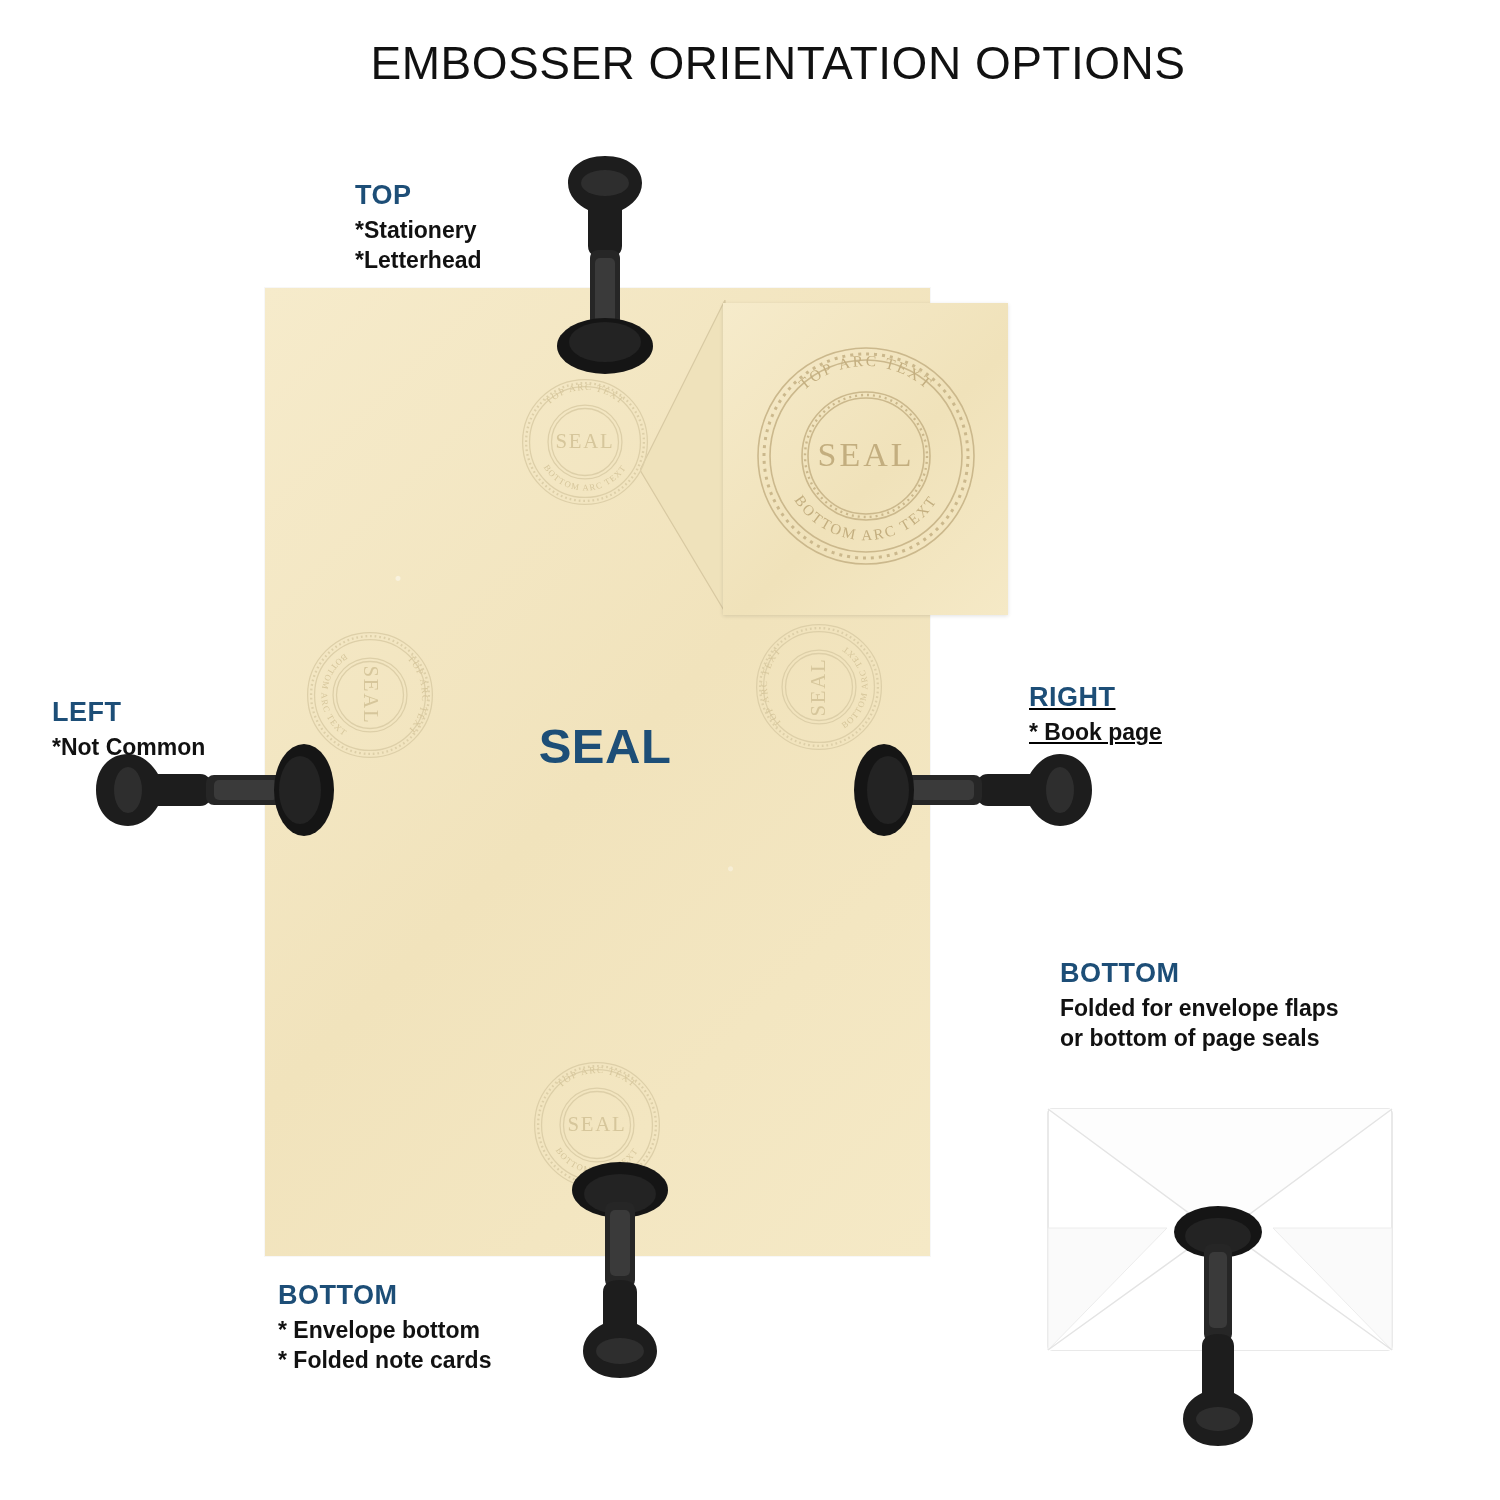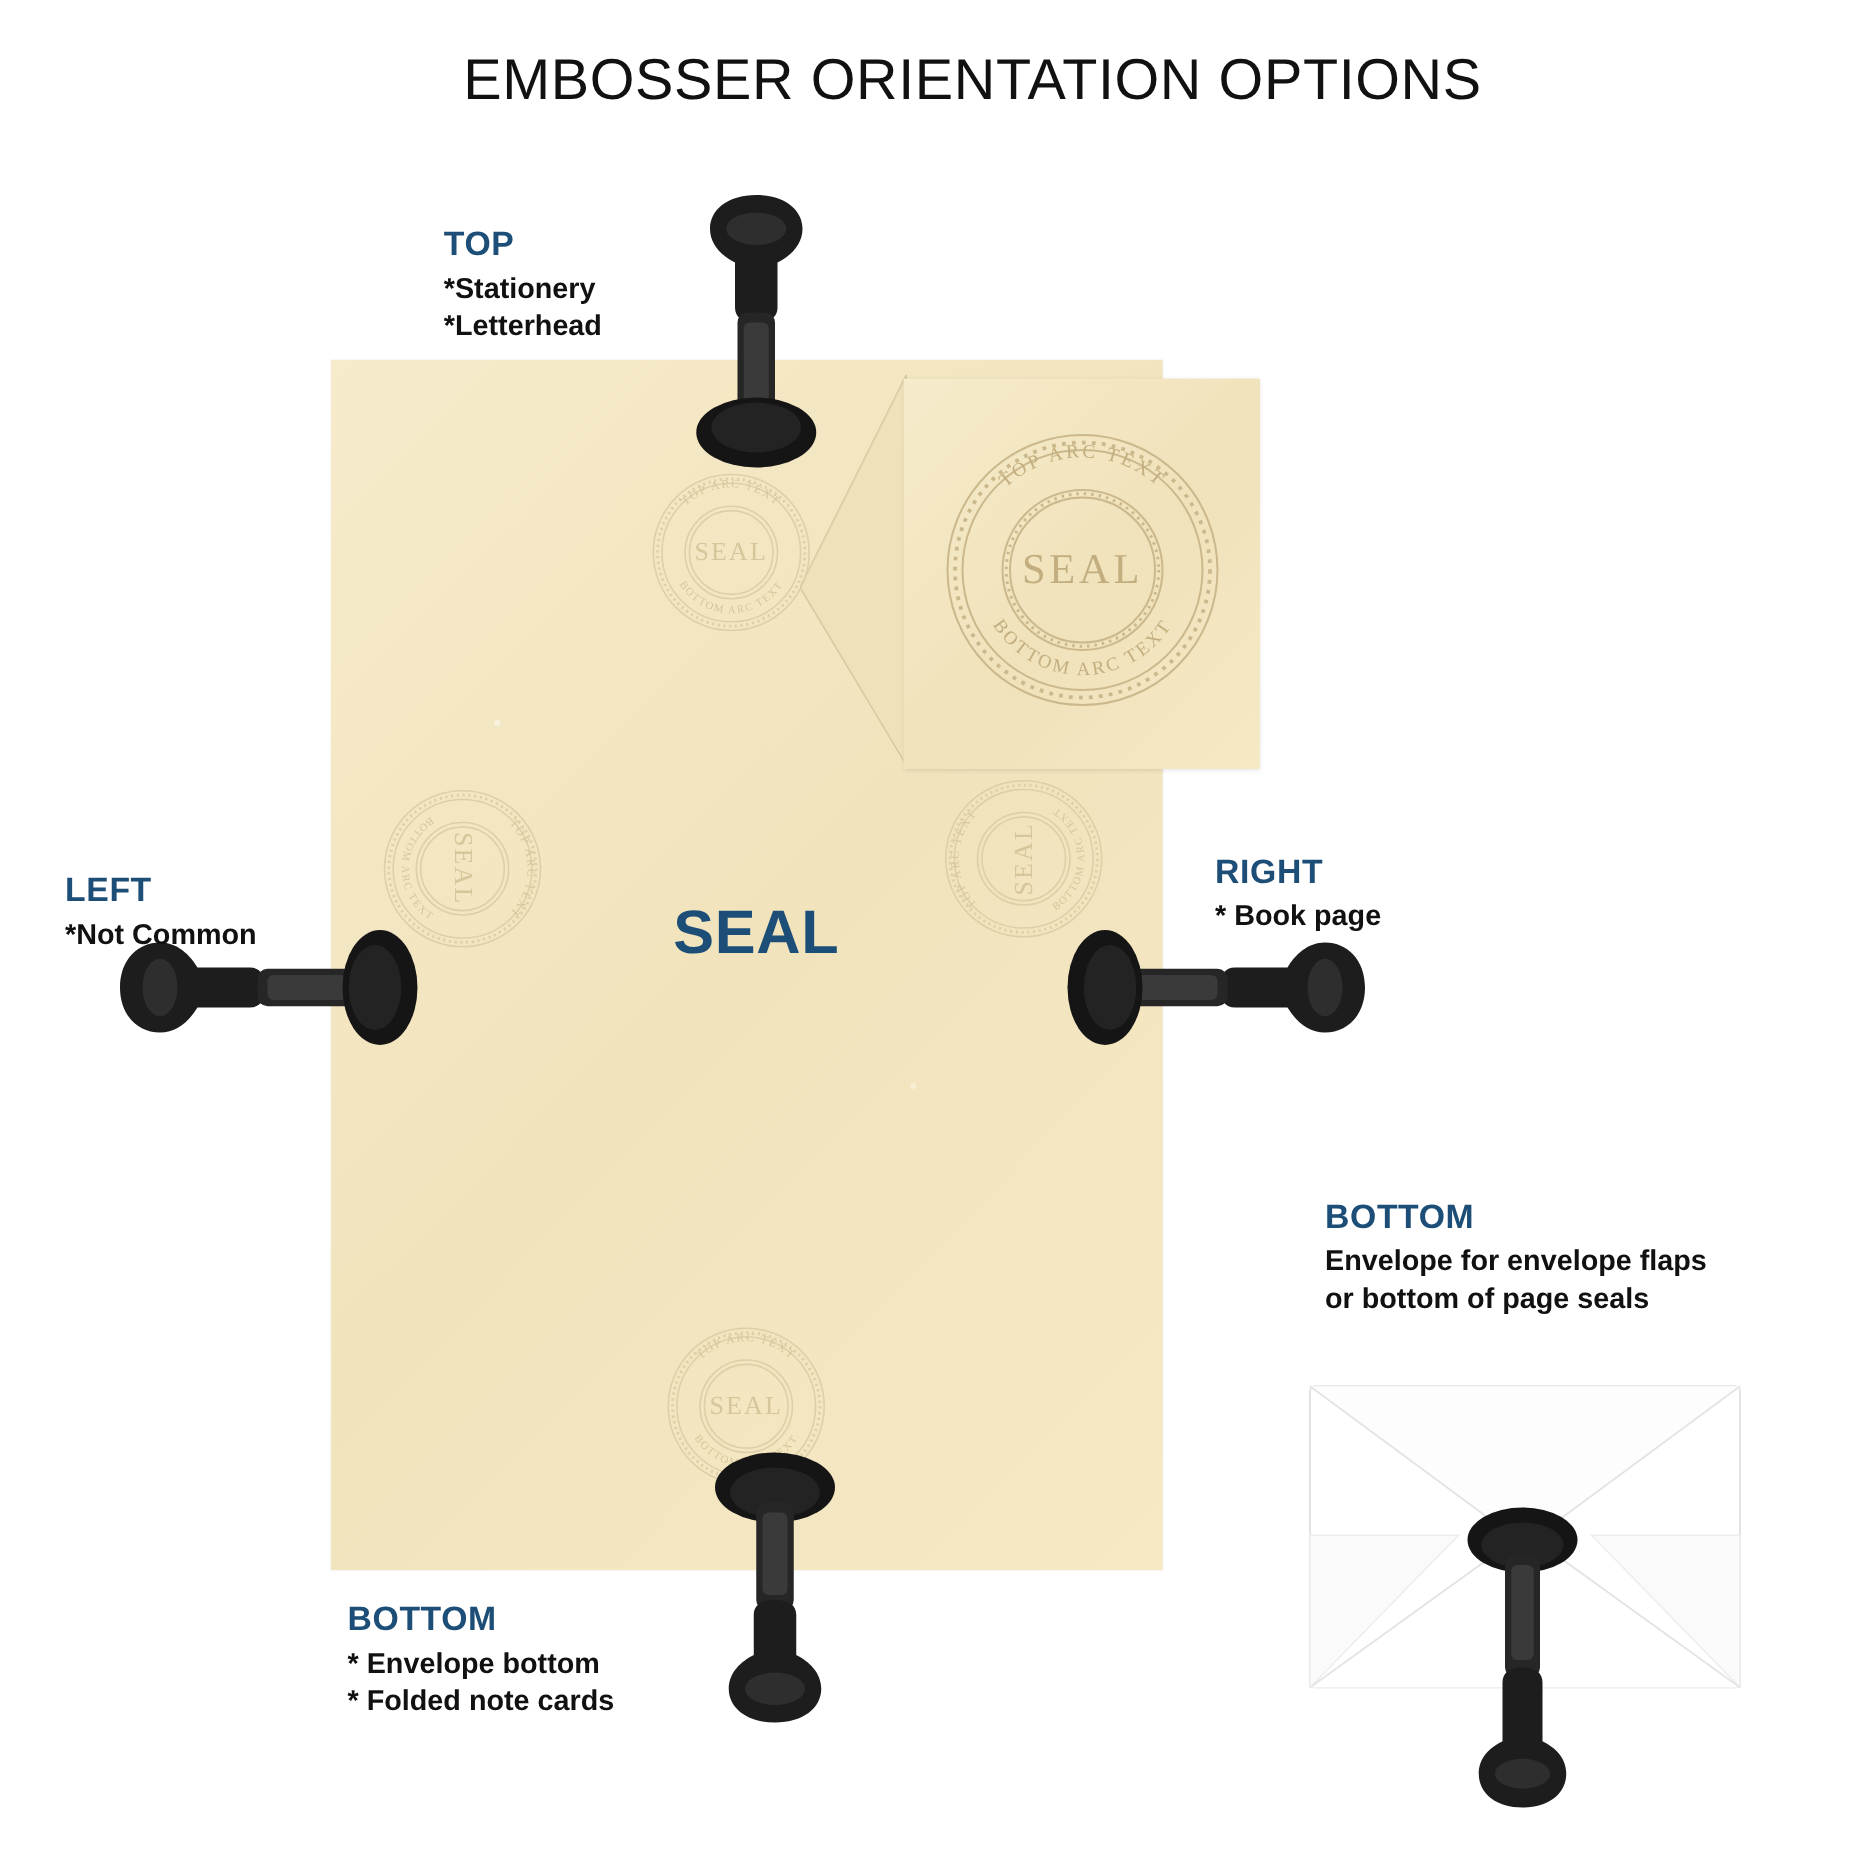--- a/index.html
+++ b/index.html
@@ -53,21 +53,21 @@
   .label{position:absolute;}
   .label .head{
     color:#1d4e77;font-weight:bold;font-size:27px;letter-spacing:0.5px;
     line-height:1.15;margin:0 0 4px 0;
   }
   .label .sub{
     color:#111111;font-weight:bold;font-size:23px;line-height:1.32;margin:0;
   }
   .lbl-top{left:355px;top:180px;}
   .lbl-left{left:52px;top:697px;}
-  .lbl-right{left:972px;top:682px;}
+  .lbl-right{left:1029px;top:682px;text-decoration:underline;}
   .lbl-bottom-paper{left:278px;top:1280px;}
   .lbl-bottom-env{left:1060px;top:958px;}
 
   
   .center-caption{
     position:absolute;left:365px;top:718px;width:480px;text-align:center;
     color:#1d4e77;font-weight:bold;font-size:49px;line-height:1.15;
     letter-spacing:0.5px;
   }
 
@@ -326,21 +326,21 @@
   </div>
 
   <div class="label lbl-bottom-paper">
     <div class="head">BOTTOM</div>
     <div class="sub">* Envelope bottom</div>
     <div class="sub">* Folded note cards</div>
   </div>
 
   <div class="label lbl-bottom-env">
     <div class="head">BOTTOM</div>
-    <div class="sub">Envelope for envelope flaps</div>
+    <div class="sub">Folded for envelope flaps</div>
     <div class="sub">or bottom of page seals</div>
   </div>
 
   <div class="center-caption">
     <div>SEAL</div>
   </div>
 
 </div>
 
 </body></html>

